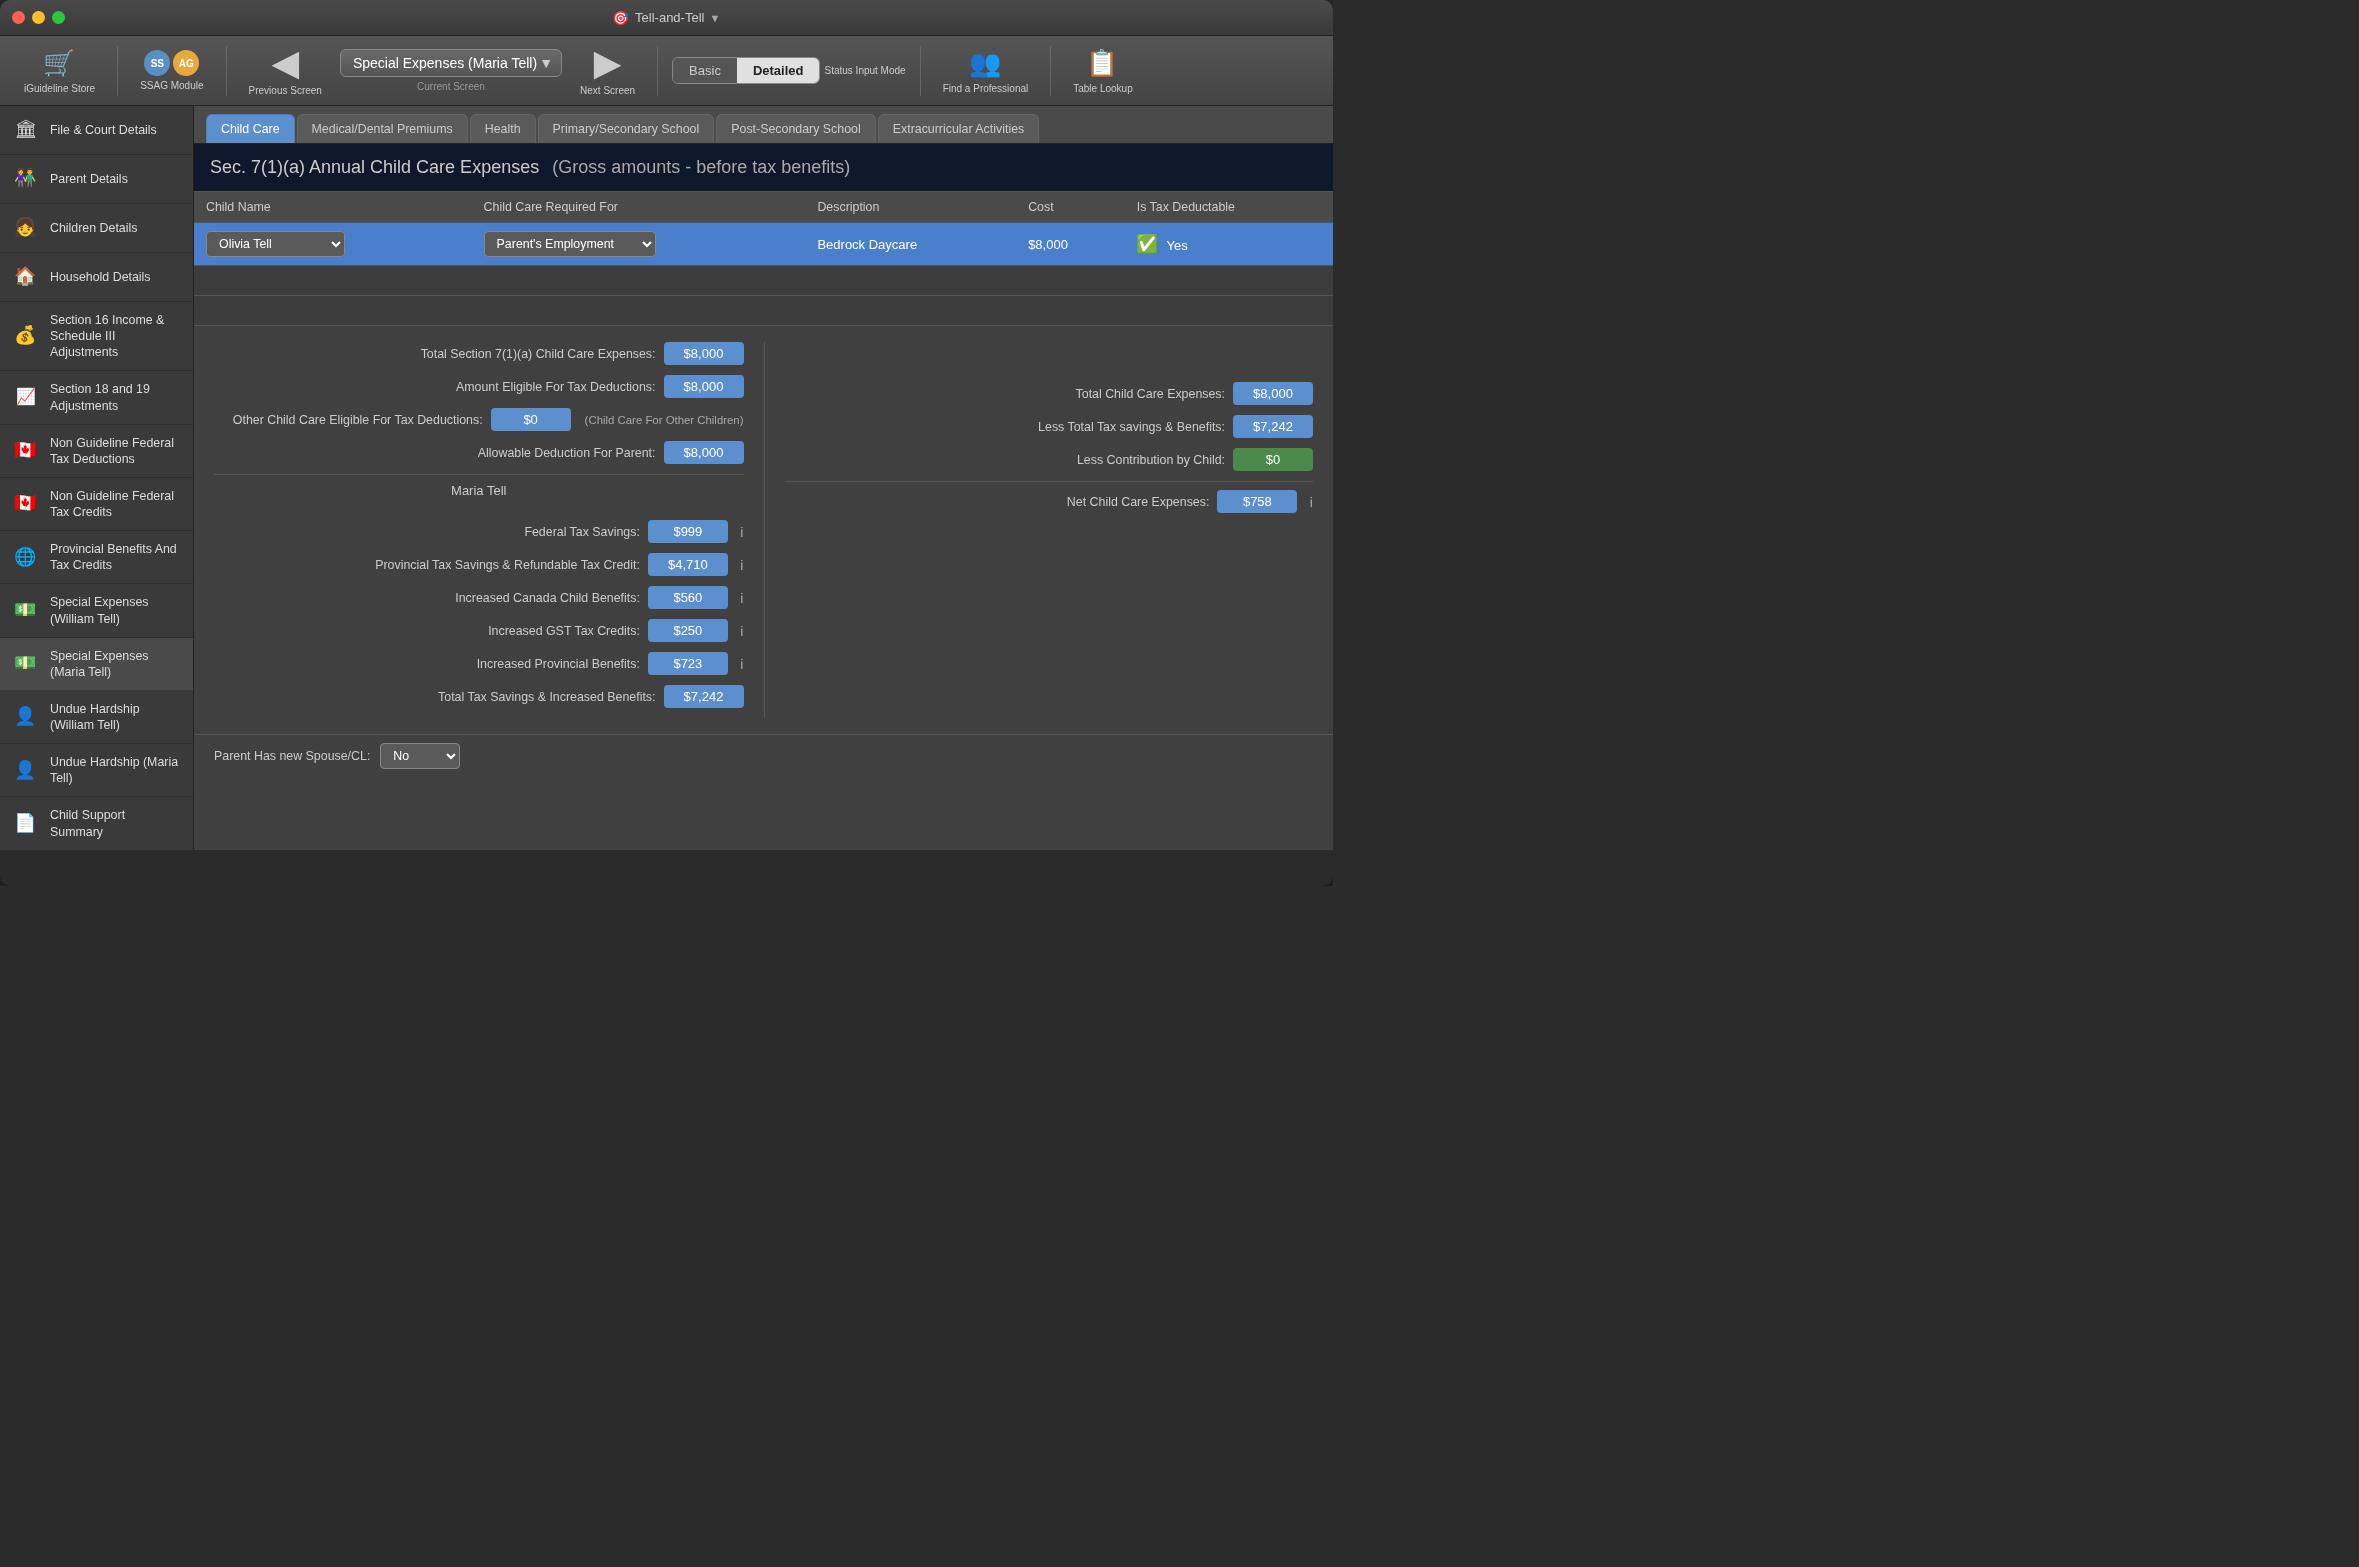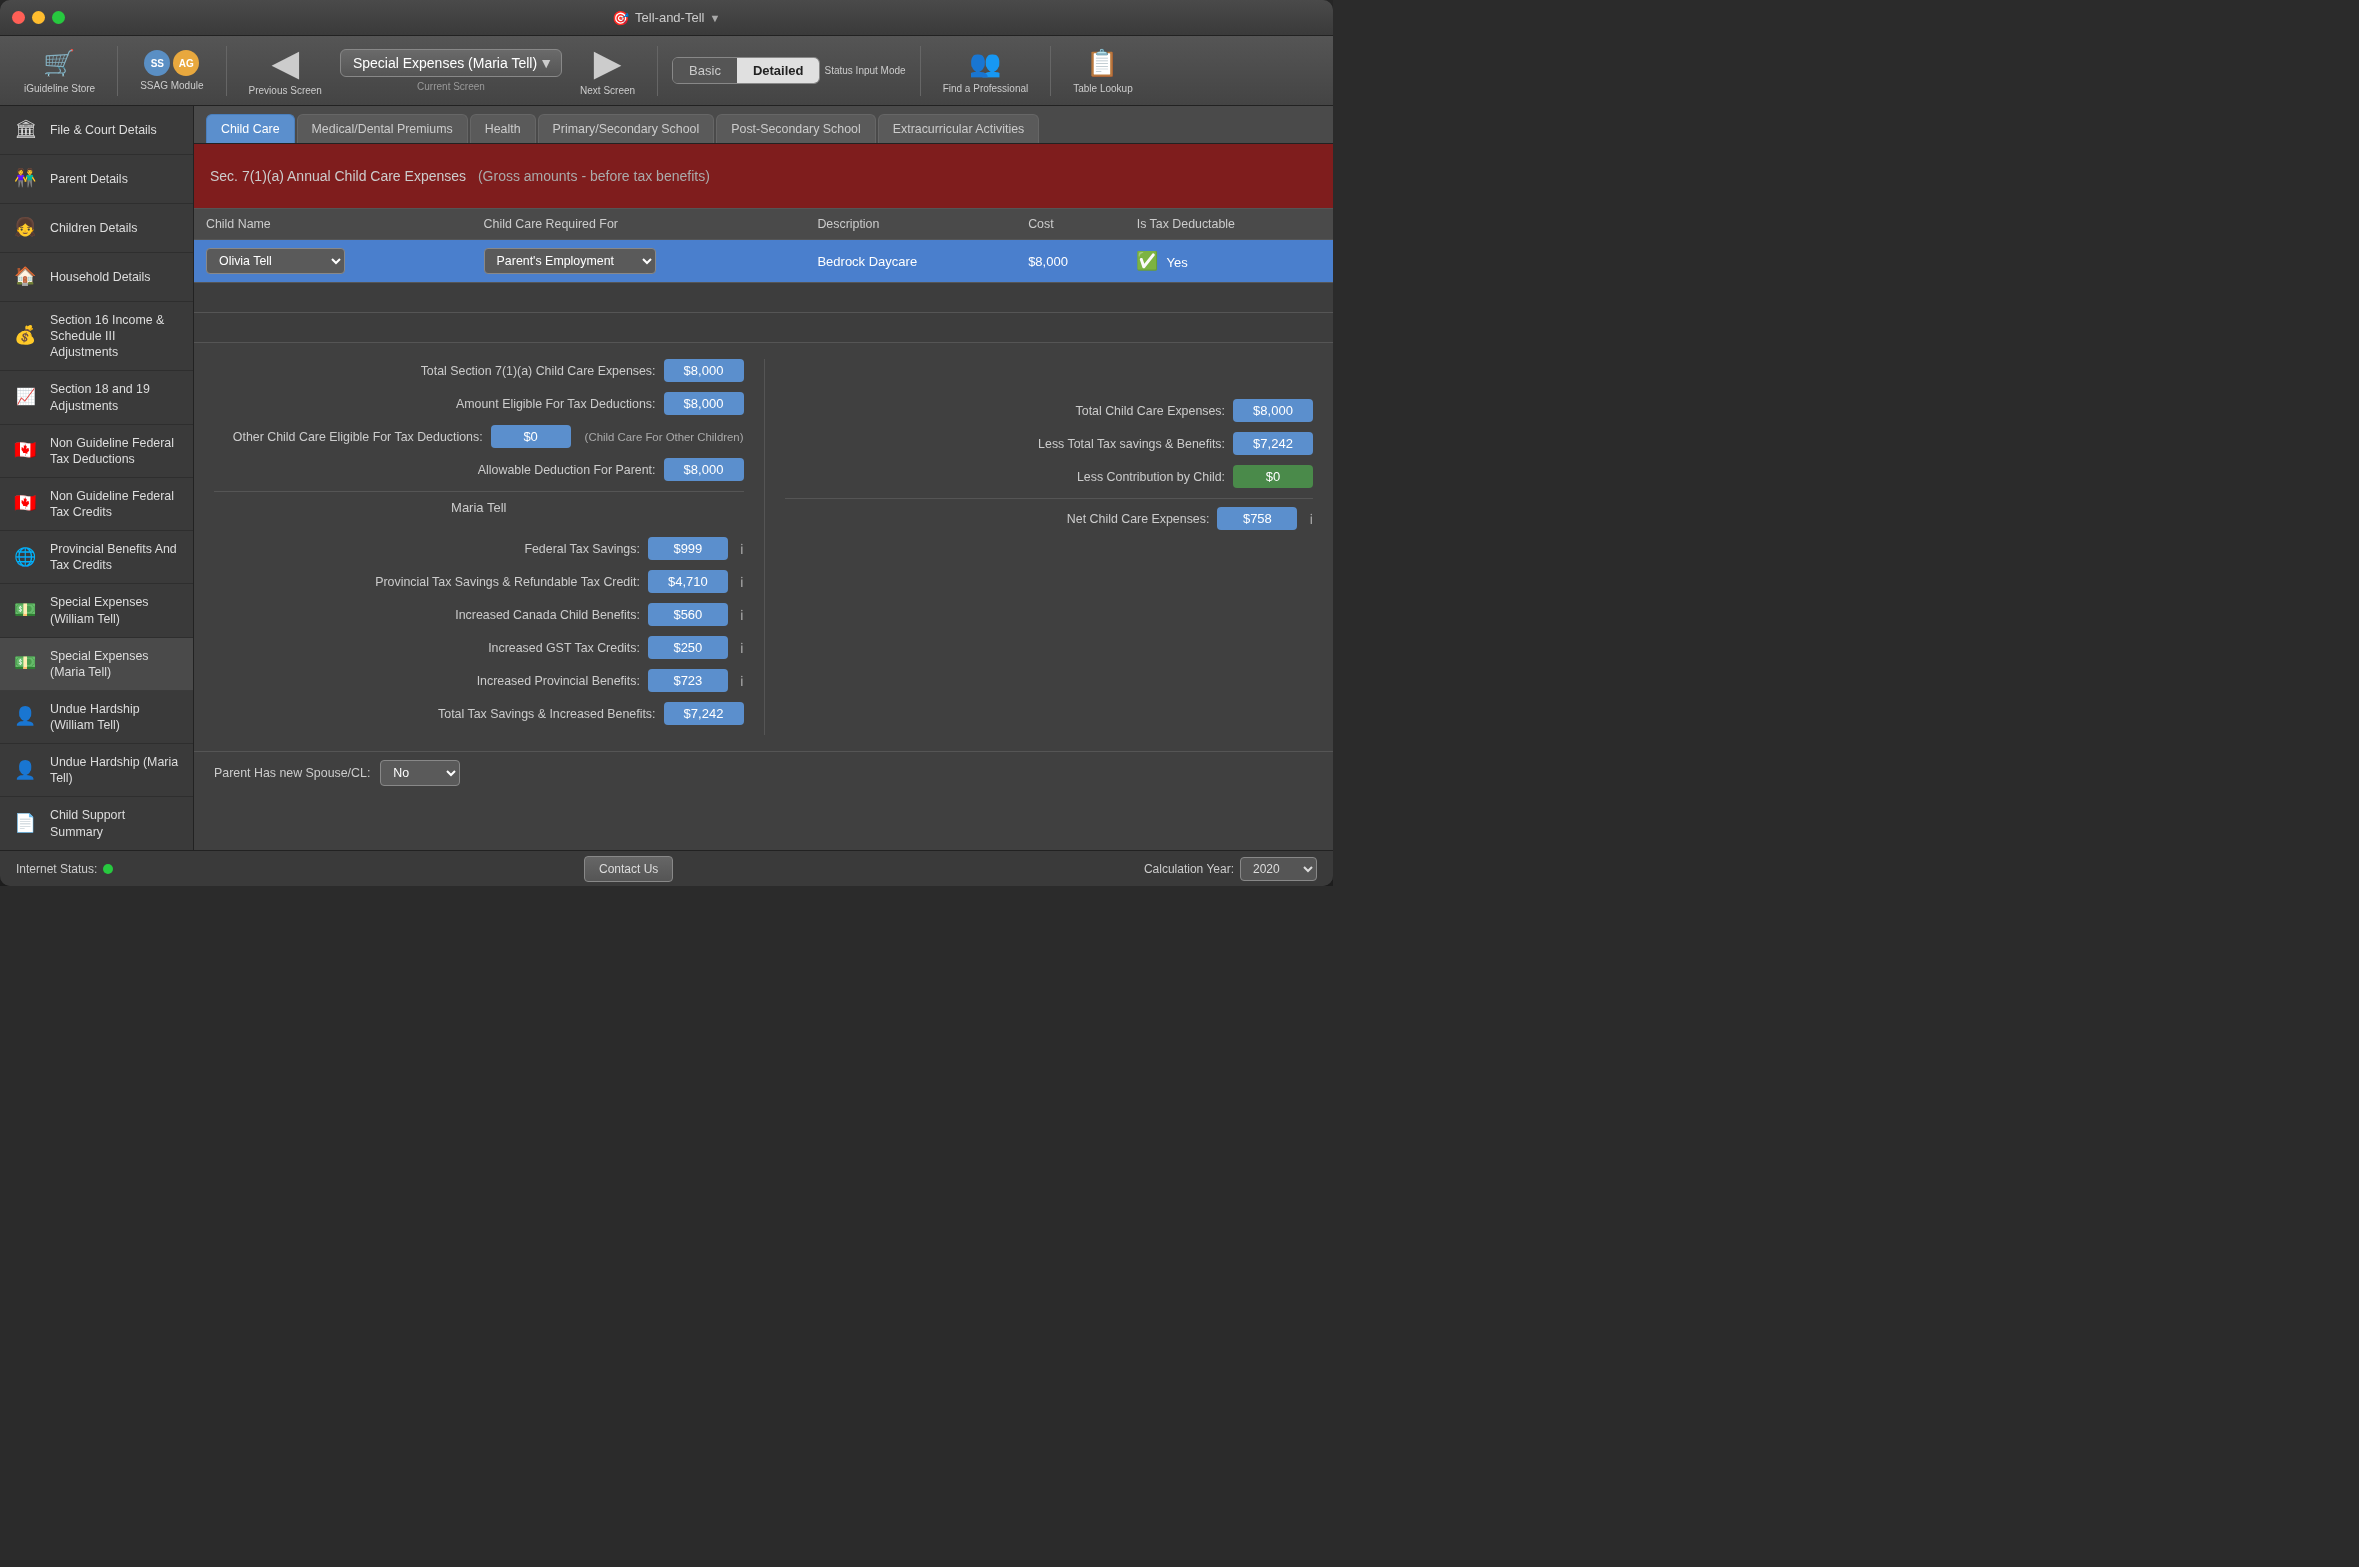--- a/index.html
+++ b/index.html
@@ -221,25 +221,25 @@
       font-size: 12.4px;
     }
     .tab.active {
       background: #5b8fcd;
       color: white;
       border-color: #4a7fbd;
     }
 
     
     .section-title {
-      padding: 24px 16px;
-      font-size: 14px;
+      padding: 13px 16px;
+      font-size: 18px;
       color: #ccc;
       border-bottom: 1px solid #555;
-      background: #7f1d1d;
+      background: #0f172a;
     }
     .section-title .gross-note {
       color: #aaa;
       margin-left: 8px;
     }
 
     
     .expense-table {
       width: 100%;
       border-collapse: collapse;
@@ -746,29 +746,14 @@
       <div class="parent-row">
         <span class="parent-label">Parent Has new Spouse/CL:</span>
         <select class="no-dropdown">
           <option>No</option>
           <option>Yes</option>
         </select>
       </div>
     </div>
   </div>
 
-  <div class="status-bar">
-    <div class="status-left">
-      <span class="status-text">Internet Status:</span>
-      <div class="status-dot"></div>
-    </div>
-    <button class="contact-btn">Contact Us</button>
-    <div class="status-right">
-      <span class="status-text">Calculation Year:</span>
-      <select class="calc-year-dropdown">
-        <option>2020</option>
-        <option>2021</option>
-        <option>2022</option>
-      </select>
-    </div>
-  </div>
 </div>
 
 
 </body></html>

